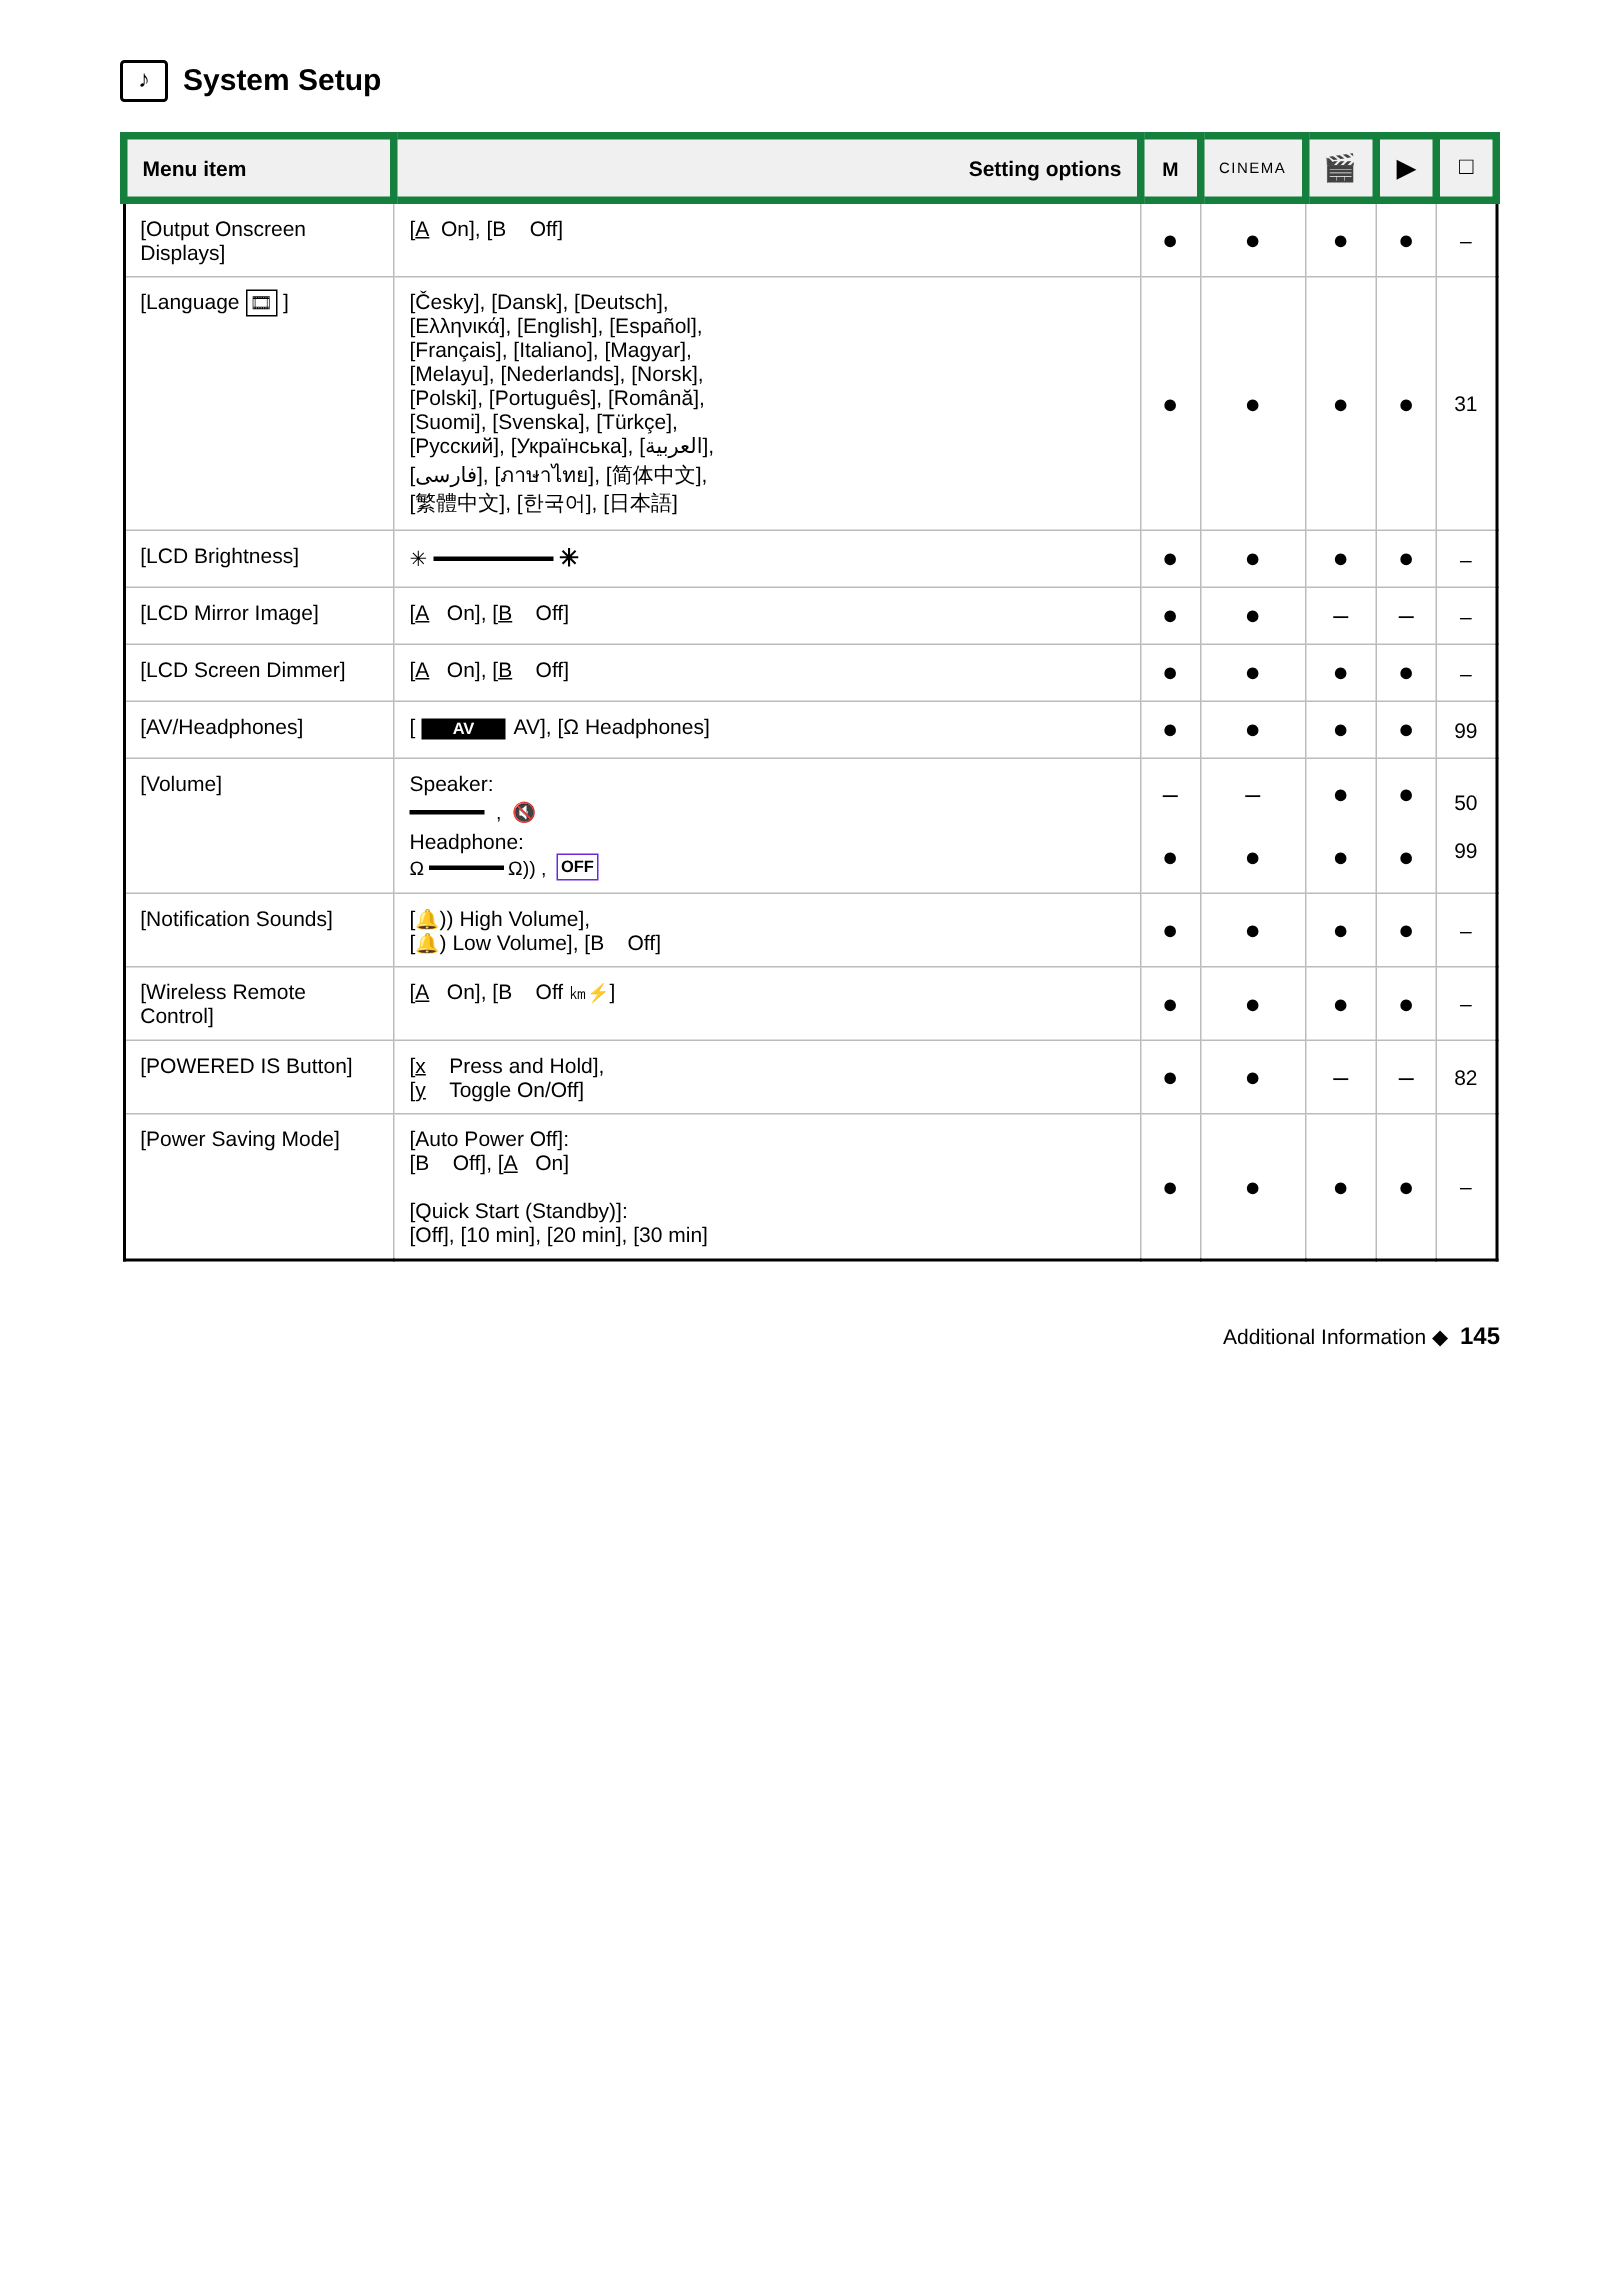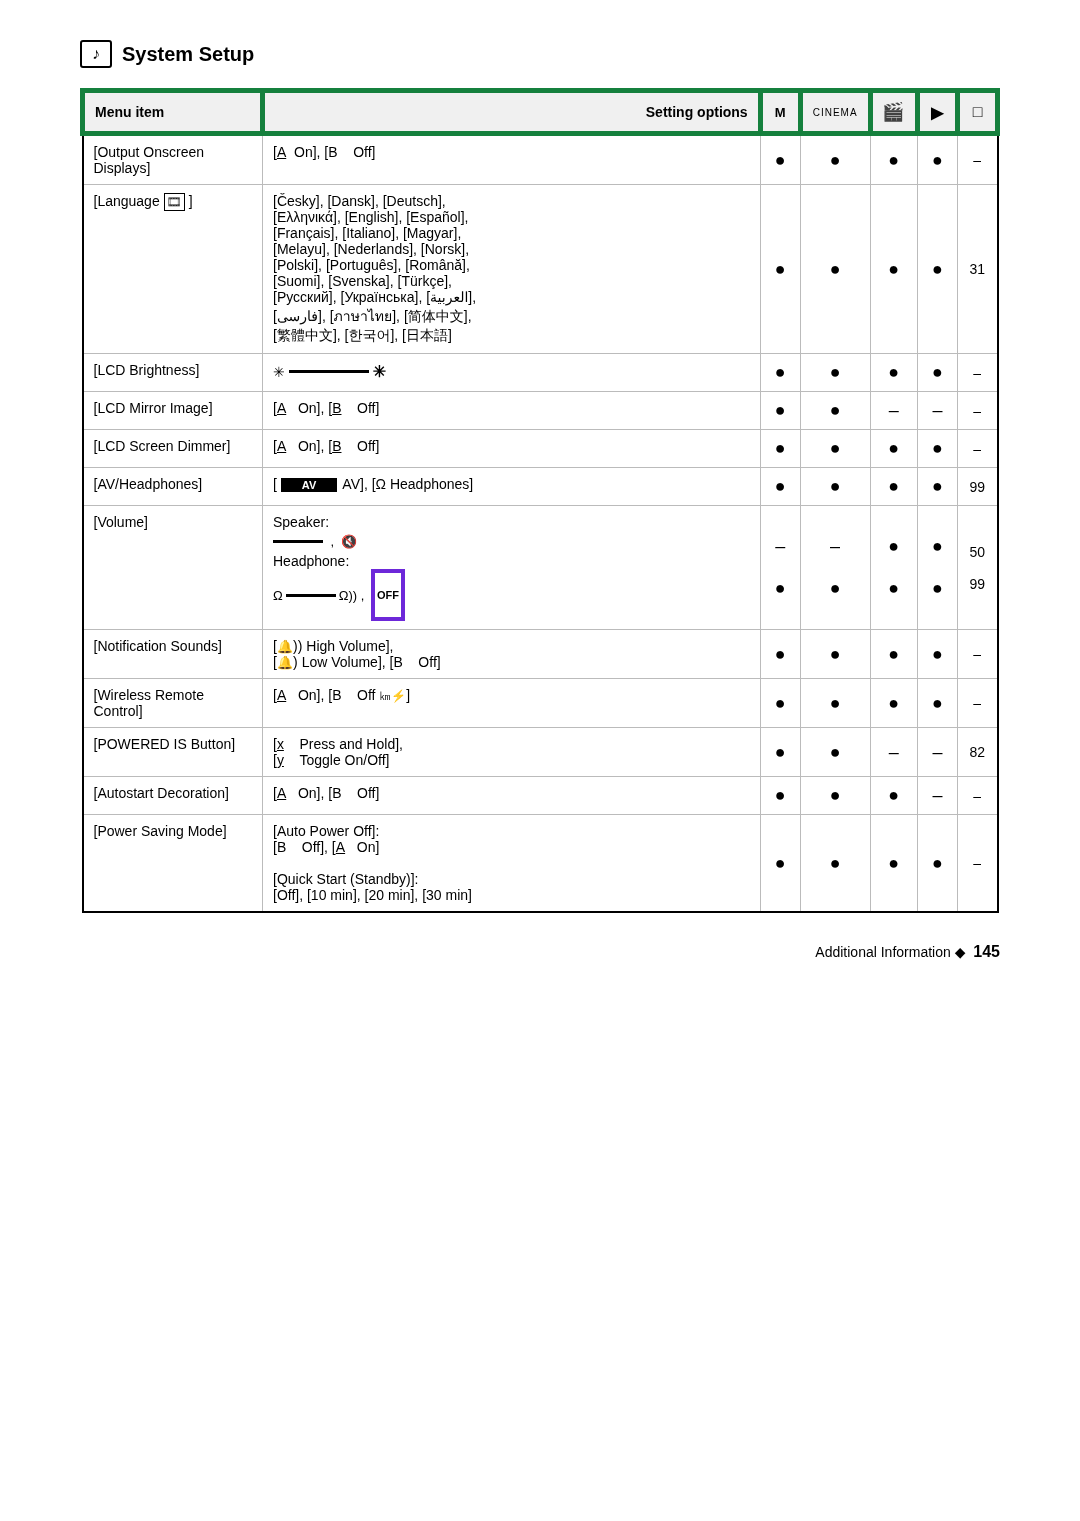--- a/index.html
+++ b/index.html
@@ -121,21 +121,21 @@
     }
 
     .volume-bar {
       display: inline-flex;
       align-items: center;
       gap: 4px;
       font-size: 13px;
     }
 
     .footer {
-      margin-top: 30px;
+      margin-top: 42px;
       text-align: right;
       font-size: 14px;
     }
     .footer .diamond { margin-right: 4px; }
     .footer strong { font-size: 16px; }
 
     .setting-sub {
       margin-top: 4px;
     }
     .bold-label { font-weight: normal; }
@@ -297,21 +297,21 @@
             <span>&nbsp;,&nbsp;</span>
             <span style="font-size:13px;">🔇</span>
           </span>
         </div>
         <div class="setting-sub">
           <span class="bold-label">Headphone:</span><br>
           <span class="headphone-line">
             <span style="font-size:13px;">Ω</span>
             <span class="bar-partial"></span>
             <span style="font-size:13px;">Ω))&nbsp;,&nbsp;</span>
-            <span style="font-size:11px; font-weight:bold; border:4px solid #6d28d9; padding:16px 2px;text-align:center;">OFF</span>
+            <span style="font-size:11px; font-weight:bold; border:1px solid #6d28d9; padding:2px 2px;text-align:center;">OFF</span>
           </span>
         </div>
       </td>
       <td class="dot-col">–<br><br>●</td>
       <td class="dot-col">–<br><br>●</td>
       <td class="dot-col">●<br><br>●</td>
       <td class="dot-col">●<br><br>●</td>
       <td class="num-col">50<br><br>99</td>
     </tr>
 
@@ -346,31 +346,20 @@
         [<span class="underlined">x</span>&nbsp;&nbsp;&nbsp;&nbsp;Press and Hold],<br>
         [<span class="underlined">y</span>&nbsp;&nbsp;&nbsp;&nbsp;Toggle On/Off]
       </td>
       <td class="dot-col">●</td>
       <td class="dot-col">●</td>
       <td class="dot-col">–</td>
       <td class="dot-col">–</td>
       <td class="num-col">82</td>
     </tr>
 
-    <tr>
-      <td class="menu-col">[Autostart Decoration]</td>
-      <td class="setting-col">
-        [<span class="underlined">A</span>&nbsp;&nbsp;&nbsp;On], [B&nbsp;&nbsp;&nbsp;&nbsp;Off]
-      </td>
-      <td class="dot-col">●</td>
-      <td class="dot-col">●</td>
-      <td class="dot-col">●</td>
-      <td class="dot-col">–</td>
-      <td class="num-col">–</td>
-    </tr>
 
     <tr>
       <td class="menu-col">[Power Saving Mode]</td>
       <td class="setting-col">
         [Auto Power Off]:<br>
         [B&nbsp;&nbsp;&nbsp;&nbsp;Off], [<span class="underlined">A</span>&nbsp;&nbsp;&nbsp;On]<br><br>
         [Quick Start (Standby)]:<br>
         [Off], [10 min], [20 min], [30 min]
       </td>
       <td class="dot-col">●</td>

